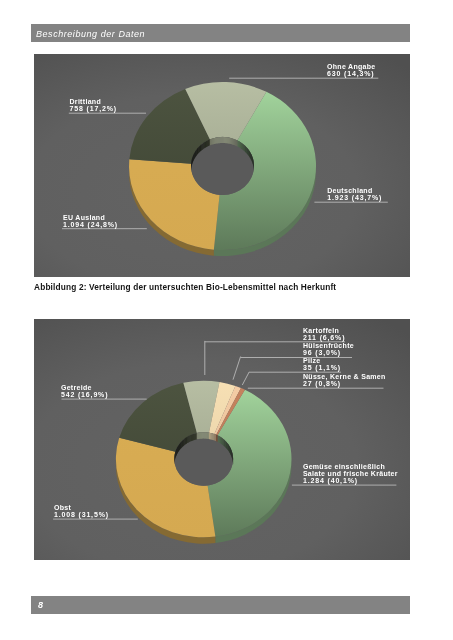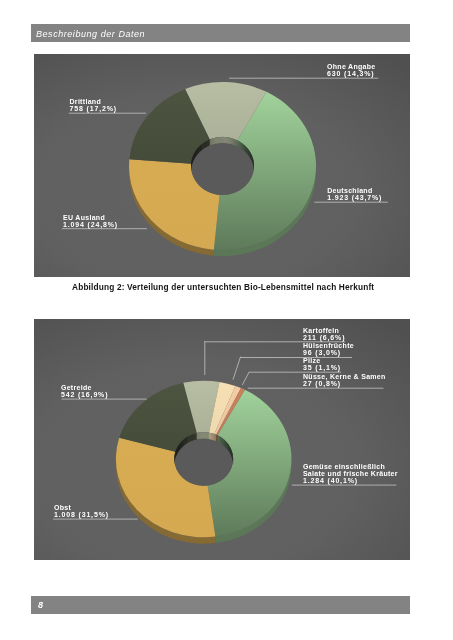--- a/index.html
+++ b/index.html
@@ -1,21 +1,21 @@
 <!DOCTYPE html>
 <html><head>
 <meta charset="utf-8">
 <style>
   html,body{margin:0;padding:0;}
   body{width:453px;height:640px;background:#fff;font-family:"Liberation Sans",sans-serif;overflow:hidden;}
   .page{position:relative;width:453px;height:640px;}
   .hdr-bar{position:absolute;left:31px;top:24px;width:379px;height:18px;background:#838383;}
   .hdr-bar span{position:absolute;left:5px;top:4.5px;font-style:italic;font-size:9px;color:#fff;letter-spacing:.55px;}
   .chart-panel{position:absolute;overflow:hidden;}
-  .caption{position:absolute;font-size:8.3px;font-weight:bold;color:#151515;line-height:11px;letter-spacing:0.16px;margin-left:38px;}
+  .caption{position:absolute;font-size:8.3px;font-weight:bold;color:#151515;line-height:11px;letter-spacing:0.16px;}
   .ftr-bar{position:absolute;left:31px;top:596px;width:379px;height:18px;background:#838383;}
   .ftr-bar span{position:absolute;left:7px;top:4px;font-style:italic;font-weight:bold;font-size:9px;color:#fff;}
   svg{display:block;}
   .dnam{font-size:7px;font-weight:bold;letter-spacing:0.3px;font-family:"Liberation Sans",sans-serif;}
   .dval{font-size:7px;font-weight:bold;letter-spacing:0.85px;font-family:"Liberation Sans",sans-serif;}
 </style>
 </head>
 <body>
 
 <div class="page">

